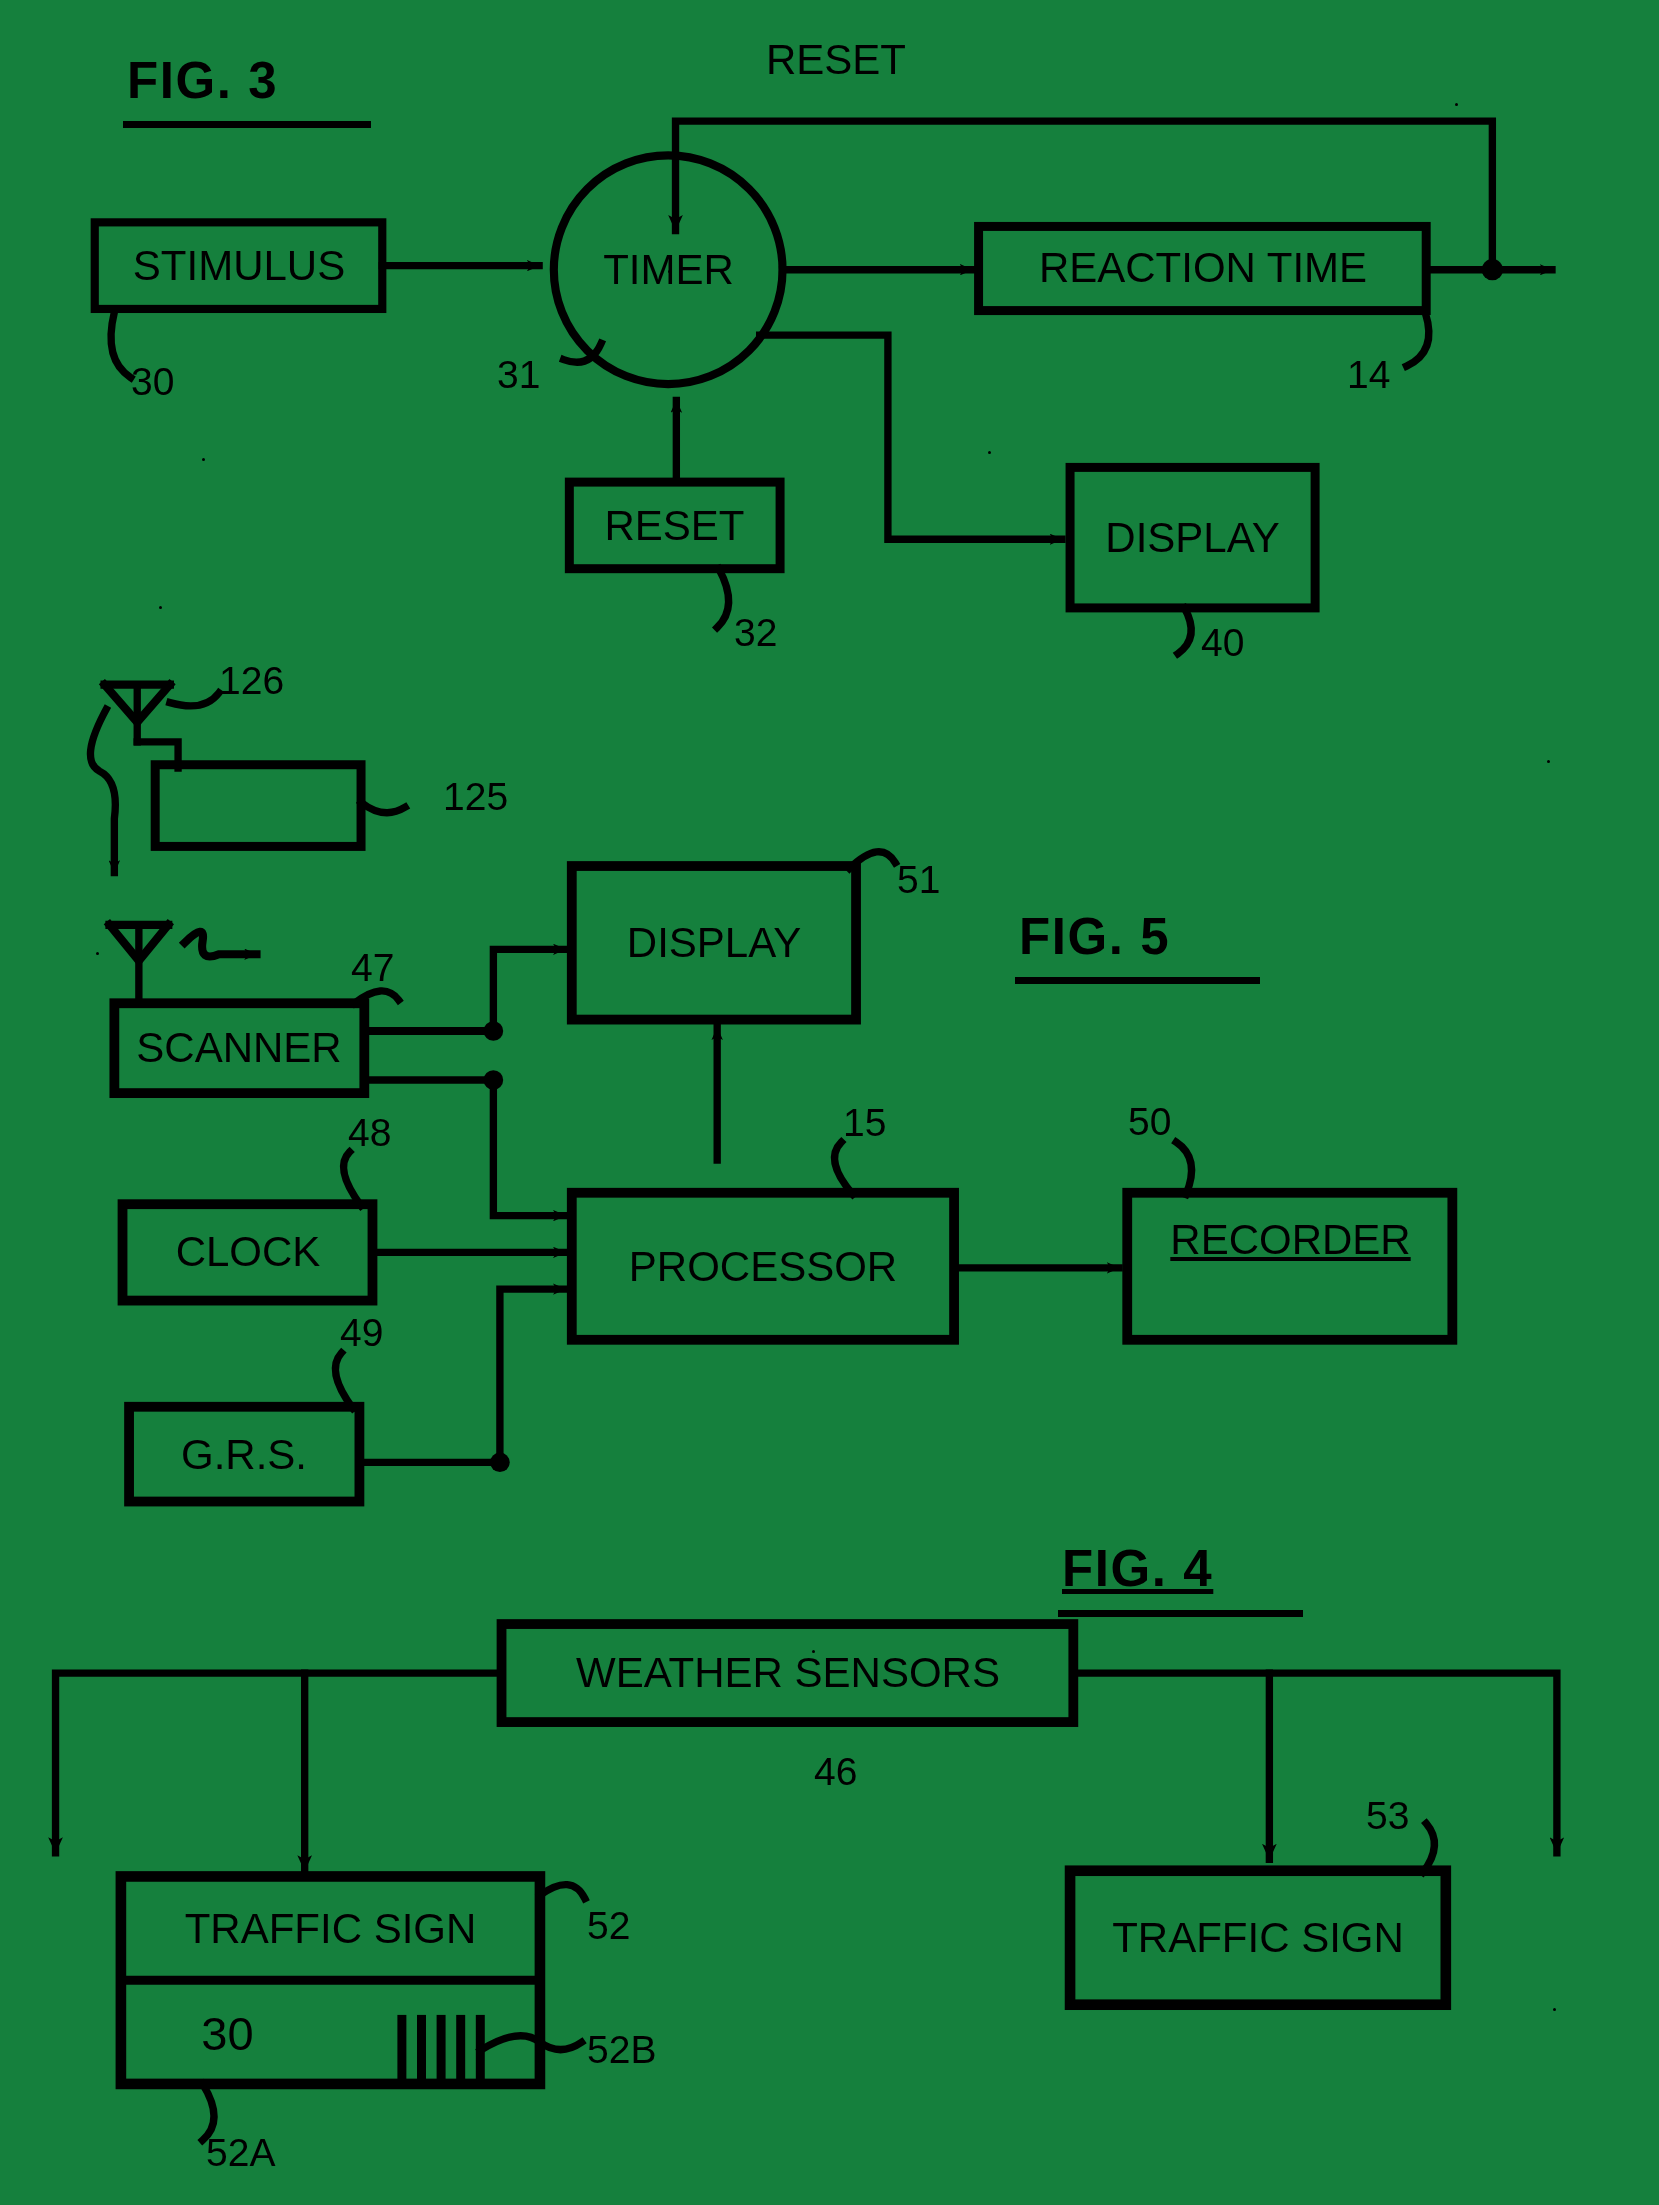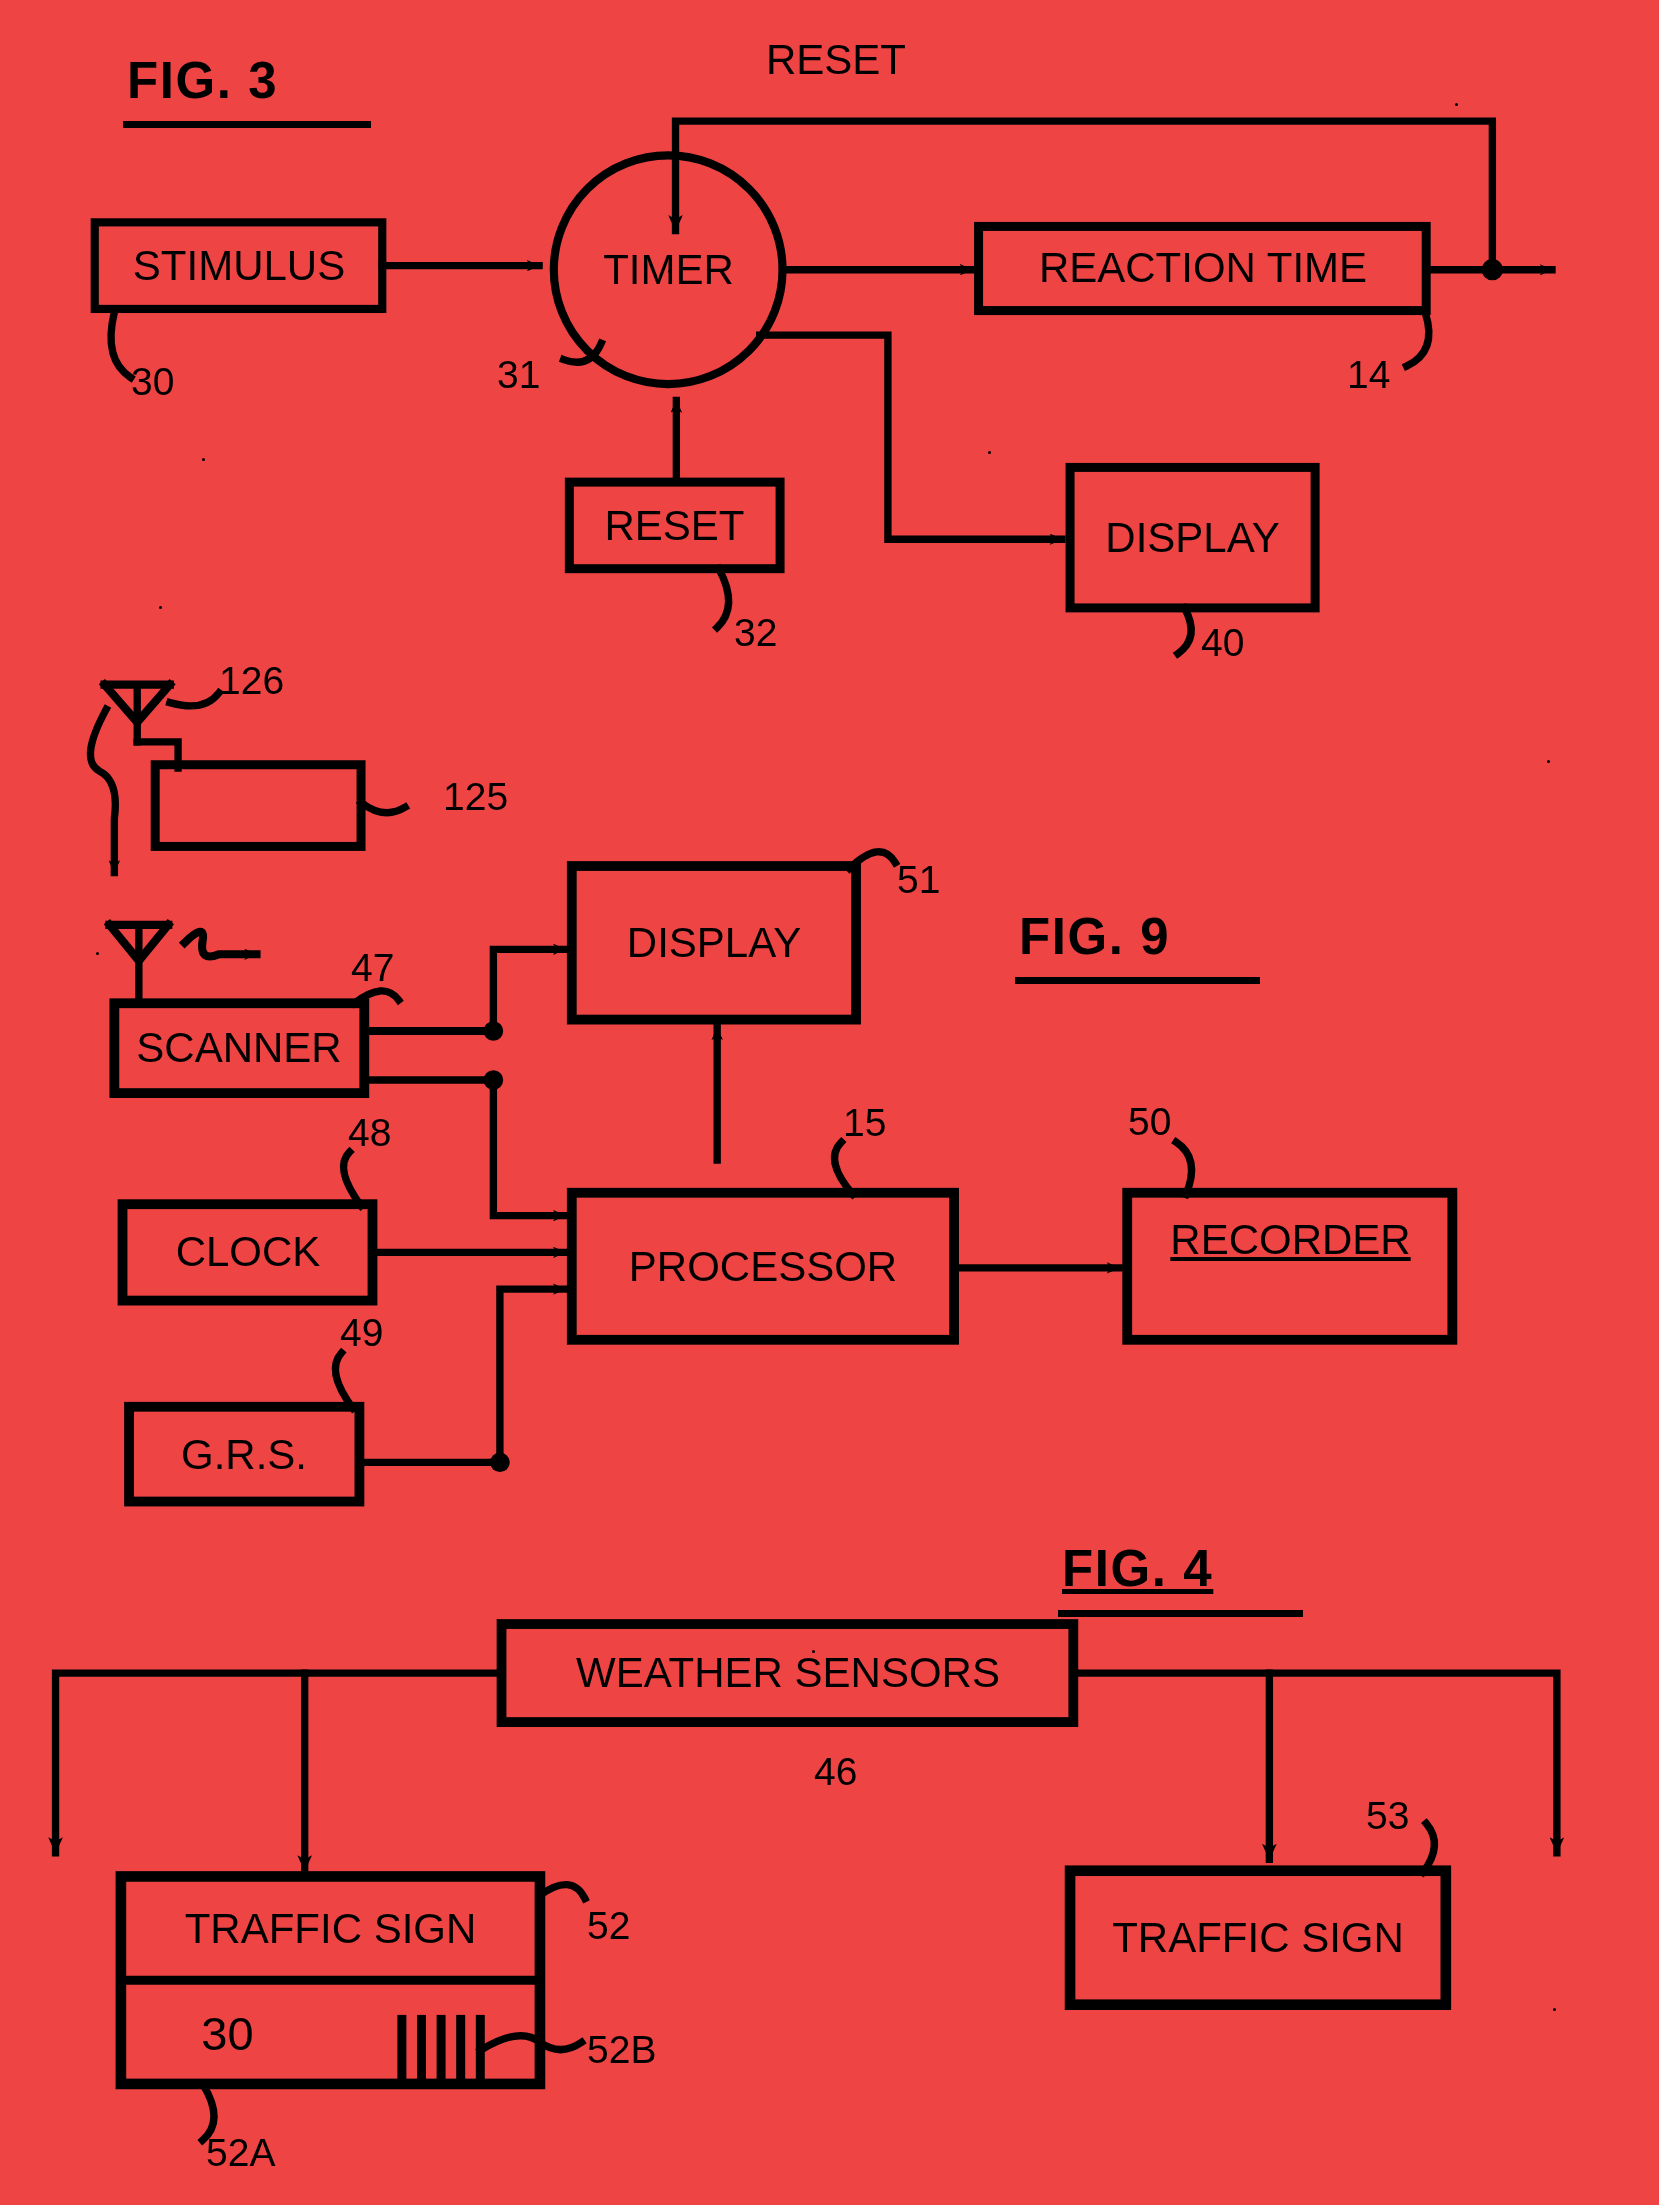--- a/index.html
+++ b/index.html
@@ -4,21 +4,21 @@
 <style>
   html, body {
     margin: 0;
     padding: 0;
     background: #ffffff;
   }
   #page {
     position: relative;
     width: 1659px;
     height: 2205px;
-    background: #ef4444;
+    background: #15803d;
     font-family: "Liberation Sans", sans-serif;
     overflow: hidden;
   }
   svg.layer {
     position: absolute;
     left: 0;
     top: 0;
     width: 1659px;
     height: 2205px;
   }
@@ -224,21 +224,21 @@
   <div class="box-label" style="left:1070px; top:467px; width:245px; height:141px;">DISPLAY</div>
 
   <div class="wire-text" style="left:766px; top:36px;">RESET</div>
 
   <div class="ref-num" style="left:131px; top:360px;">30</div>
   <div class="ref-num" style="left:497px; top:353px;">31</div>
   <div class="ref-num" style="left:734px; top:611px;">32</div>
   <div class="ref-num" style="left:1347px; top:353px;">14</div>
   <div class="ref-num" style="left:1201px; top:621px;">40</div>
 
-  <div class="fig-title" style="left:1019px; top:907px;">FIG. 9</div>
+  <div class="fig-title" style="left:1019px; top:907px;">FIG. 5</div>
   <div class="fig-underline" style="left:1015px; top:977px; width:245px;"></div>
 
   <div class="ref-num" style="left:219px; top:659px;">126</div>
   <div class="ref-num" style="left:405px; top:775px;margin-left:38px;">125</div>
 
   <div class="box-label" style="left:114px; top:1003px; width:250px; height:90px;">SCANNER</div>
   <div class="ref-num" style="left:351px; top:946px;">47</div>
 
   <div class="box-label" style="left:572px; top:866px; width:284px; height:154px;">DISPLAY</div>
   <div class="ref-num" style="left:897px; top:858px;">51</div>

